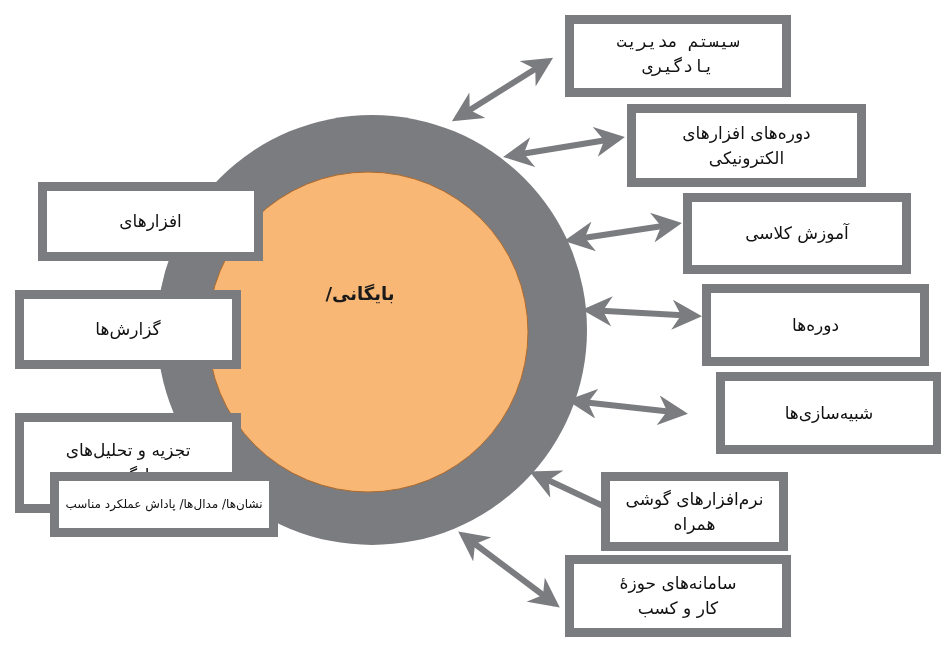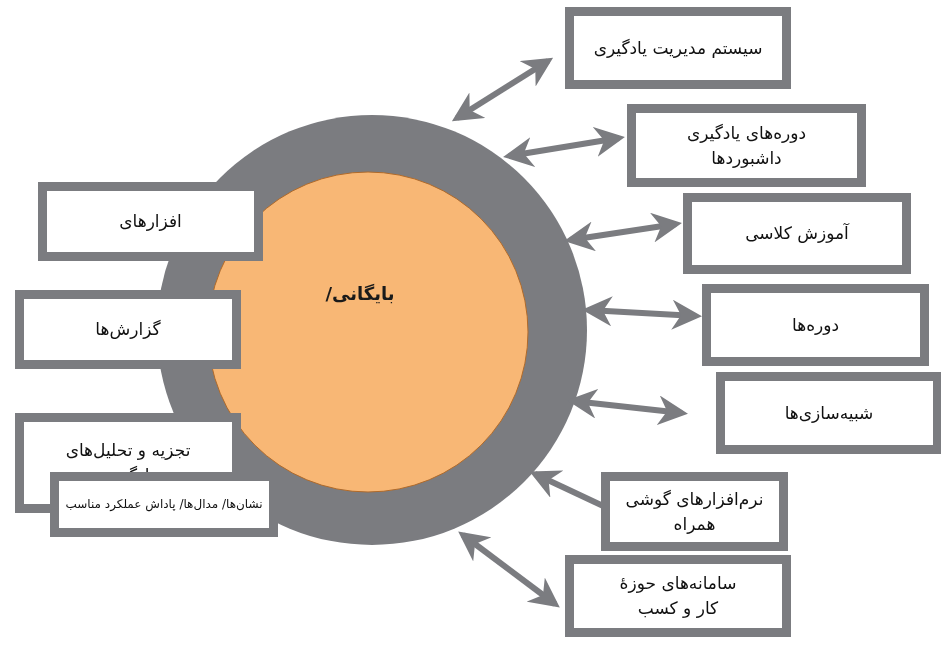--- a/index.html
+++ b/index.html
@@ -40,25 +40,25 @@
       <line x1="573" y1="401" x2="682" y2="413" marker-start="url(#ah)" marker-end="url(#ah)"></line>
       <line x1="535" y1="474" x2="633" y2="520" marker-start="url(#ah)" marker-end="url(#ah)"></line>
       <line x1="463" y1="535" x2="555" y2="604" marker-start="url(#ah)" marker-end="url(#ah)"></line>
     </g>
   </svg>
 
   <div class="center-label">
     <span>بایگانی/</span>
   </div>
 
-  <div class="box" style="left:565px; top:7px; width:226px; height:82px;">
+  <div class="box" style="left:565px; top:15px; width:226px; height:82px;font-family:Liberation Mono, monospace;">
     <span>سیستم مدیریت یادگیری</span>
   </div>
   <div class="box" style="left:627px; top:104px; width:239px; height:83px; padding:2px 30px;">
-    <span>دوره‌های یادگیری داشبوردها</span>
+    <span>دوره‌های افزارهای الکترونیکی</span>
   </div>
   <div class="box" style="left:683px; top:193px; width:228px; height:81px;">
     <span>آموزش کلاسی</span>
   </div>
   <div class="box" style="left:702px; top:284px; width:227px; height:82px;">
     <span>دوره‌ها</span>
   </div>
   <div class="box" style="left:688px; top:372px; width:226px; height:82px;margin-left:28px;">
     <span>شبیه‌سازی‌ها</span>
   </div>

